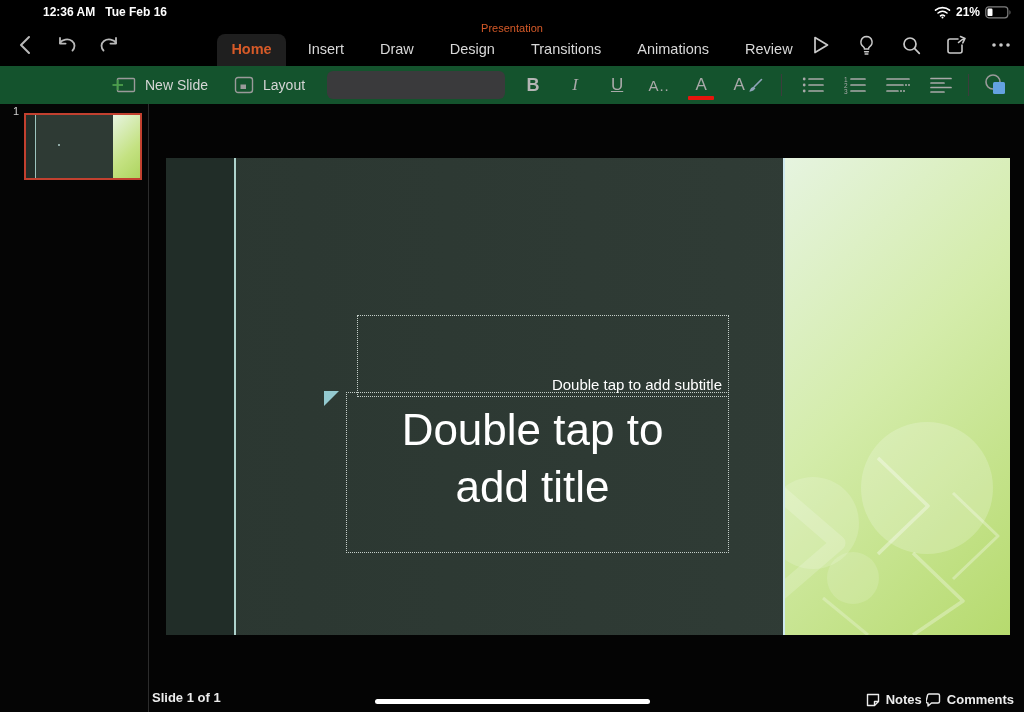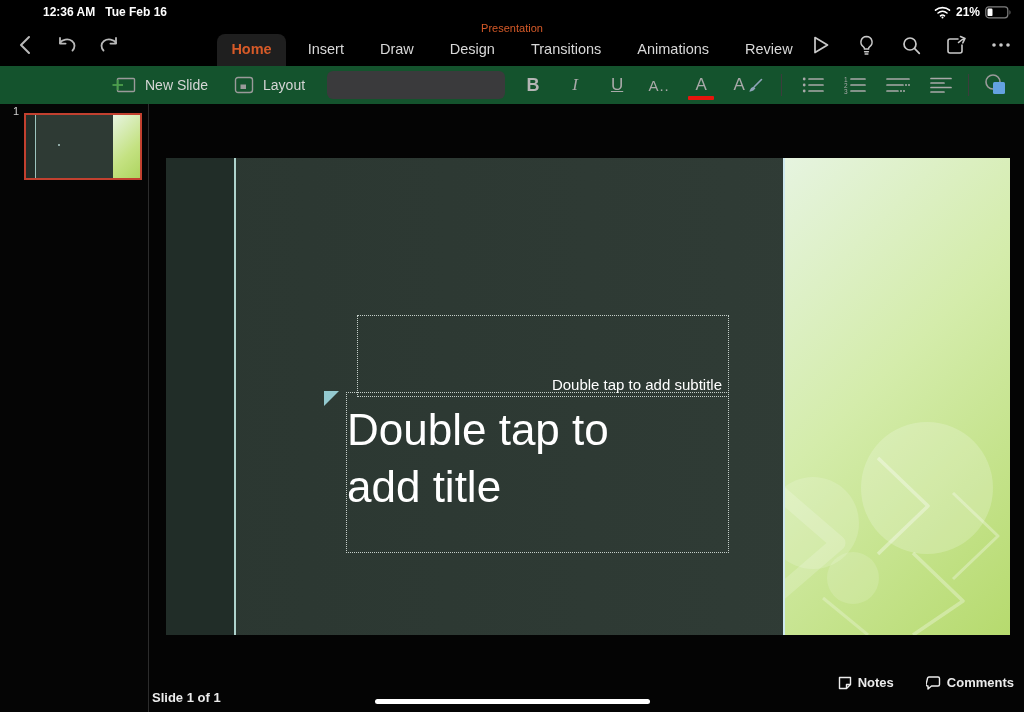--- a/index.html
+++ b/index.html
@@ -50,29 +50,29 @@
   .slide{position:absolute;left:17px;top:54px;width:844px;height:477px;
     background:linear-gradient(90deg,#2b3731 0%,#313d37 100%);}
   .slide-leftcol{position:absolute;left:0;top:0;width:68px;height:100%;background:#212d28;}
   .slide-vline{position:absolute;left:68px;top:0;width:2px;height:100%;background:#aed3cd;}
   .slide-strip{position:absolute;left:617px;top:0;width:227px;height:100%;
     background:linear-gradient(135deg,#e6f4e0 0%,#d4ecab 45%,#b6da6e 100%);}
   .strip-edge{position:absolute;left:0;top:0;width:2px;height:100%;background:#cfe9ef;}
   .ph-box{position:absolute;border:1px dotted rgba(214,224,219,0.9);box-sizing:border-box;}
   .subtitle-box{left:191px;top:157px;width:372px;height:82px;display:flex;align-items:flex-end;justify-content:flex-end;}
   .subtitle-text{font-size:15px;color:#fff;padding:0 6px 3px 0;}
-  .title-box{left:180px;top:234px;width:383px;height:161px;text-align:left;}
+  .title-box{left:180px;top:234px;width:383px;height:161px;text-align:center;}
   .title-text{margin-top:8px;padding-right:10px;font-size:44px;line-height:57px;color:#fff;}
   .marker-tri{position:absolute;left:158px;top:233px;width:0;height:0;
     border-top:15px solid #93c9cf;border-right:15px solid transparent;}
   
   .bottom-bar{position:absolute;left:0;bottom:0;width:100%;height:30px;}
   .slide-counter{position:absolute;left:152px;bottom:7px;font-size:13px;font-weight:600;color:#ececec;}
   .home-indicator{position:absolute;left:375px;bottom:8px;width:275px;height:5px;border-radius:3px;background:#fff;}
-  .bottom-right{position:absolute;right:10px;bottom:22px;display:flex;gap:32px;}
+  .bottom-right{position:absolute;right:10px;bottom:5px;display:flex;gap:4px;}
   .br-btn{display:flex;align-items:center;gap:6px;font-size:13px;font-weight:600;color:#ececec;}
   svg{display:block;}
 </style>
 </head>
 <body>
 
 <div id="app">
 
   <div class="status-bar">
     <div class="status-left">

